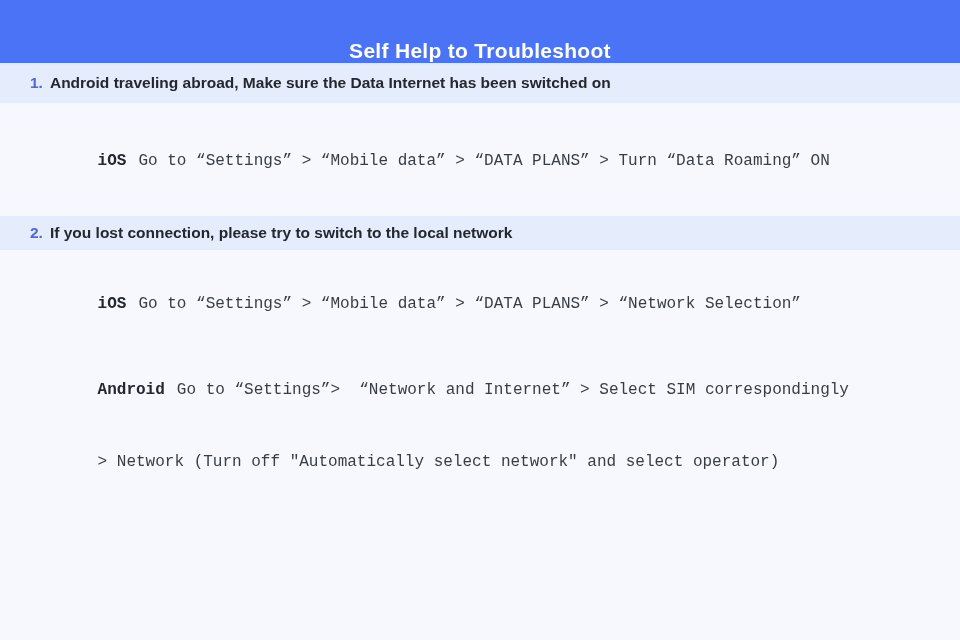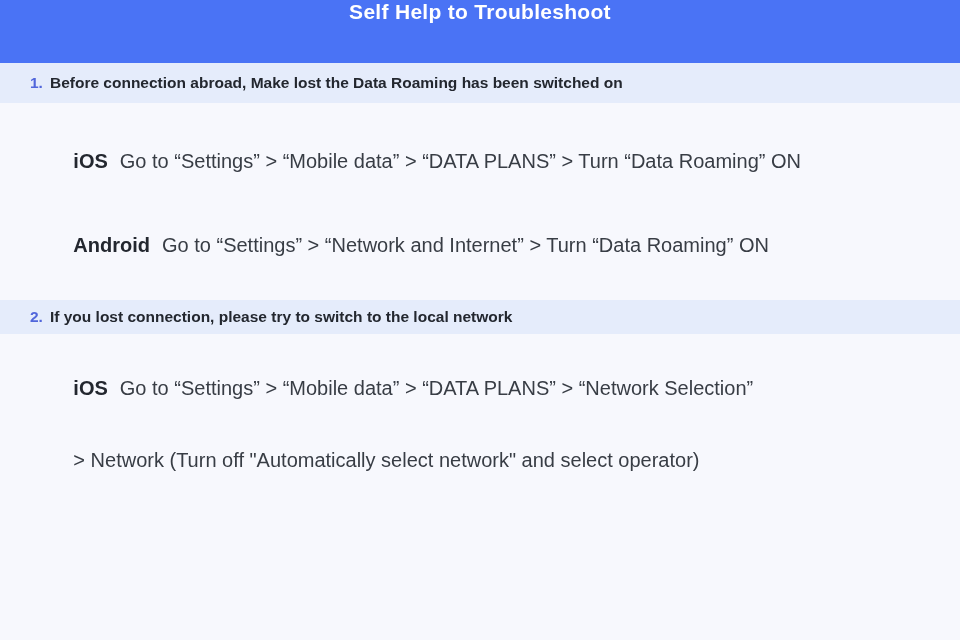--- a/index.html
+++ b/index.html
@@ -10,21 +10,21 @@
     color: #33373f;
     overflow: hidden;
   }
   .page { width: 960px; height: 640px; display: flex; flex-direction: column; background: #f7f8fd; }
 
   .header {
     height: 63px;
     background: #4a73f5;
     color: #ffffff;
     display: flex;
-    align-items: flex-start;
+    align-items: flex-end;
     justify-content: center;
     font-size: 21px;
     font-weight: bold;
     letter-spacing: 0.3px;
     flex: 0 0 auto;
   }
 
   .band {
     background: #e5ecfb;
     padding-left: 30px;
@@ -39,59 +39,60 @@
   .band-2 { height: 34px; }
   .band .num { color: #5166db; margin-right: 7px; }
   .band .title-rest { font-weight: 600; white-space: pre-wrap; }
 
   .section-body { padding-left: 40px; padding-right: 30px; }
   .body-1 { padding-top: 16px; padding-bottom: 13px; }
   .body-1 .line { line-height: 28px; }
   .body-2 { padding-top: 18px; padding-bottom: 5px; }
 
   .line {
-    font-size: 20px;
+    font-size: 16px;
     line-height: 24px;
     color: #383d45;
     white-space: pre-wrap;
+    font-family: Liberation Mono, monospace;
   }
   .line .label { font-weight: bold; color: #23272f; margin-right: 12px; }
   .gap-before { margin-top: 14px; }
 </style>
 </head>
 <body>
 
 <div class="page">
 
   <div class="header">
     <span>Self Help to Troubleshoot</span>
   </div>
 
   <div class="band band-1">
     <span class="num">1.</span>
-    <span class="title-bold">Before connection abroad,</span>
-    <span class="title-rest"> Make lost the Data Roaming has been switched on</span>
+    <span class="title-bold">Android traveling abroad,</span>
+    <span class="title-rest"> Make sure the Data Internet has been switched on</span>
   </div>
   <div class="section-body body-1">
     <div class="line">
       <span class="label">iOS</span><span>Go to “Settings” &gt; “Mobile data” &gt; “DATA PLANS” &gt; Turn “Data Roaming” ON</span>
-    </div>
-    <div class="line">
-      <span class="label">Android</span><span>Go to “Settings” &gt; “Network and Internet” &gt; Turn “Data Roaming” ON</span>
     </div>
   </div>
 
   <div class="band band-2">
     <span class="num">2.</span>
     <span class="title-bold">If you lost connection, please try to switch to the local network</span>
     <span class="title-rest"></span>
   </div>
   <div class="section-body body-2">
     <div class="line">
       <span class="label">iOS</span><span>Go to “Settings” &gt; “Mobile data” &gt; “DATA PLANS” &gt; “Network Selection”</span>
     </div>
+    <div class="line gap-before">
+      <span class="label">Android</span><span>Go to “Settings”&gt;  “Network and Internet” &gt; Select SIM correspondingly</span>
+    </div>
     <div class="line">
       <span>&gt; Network (Turn off "Automatically select network" and select operator)</span>
     </div>
 
   </div>
 
 </div>
 
 </body></html>

